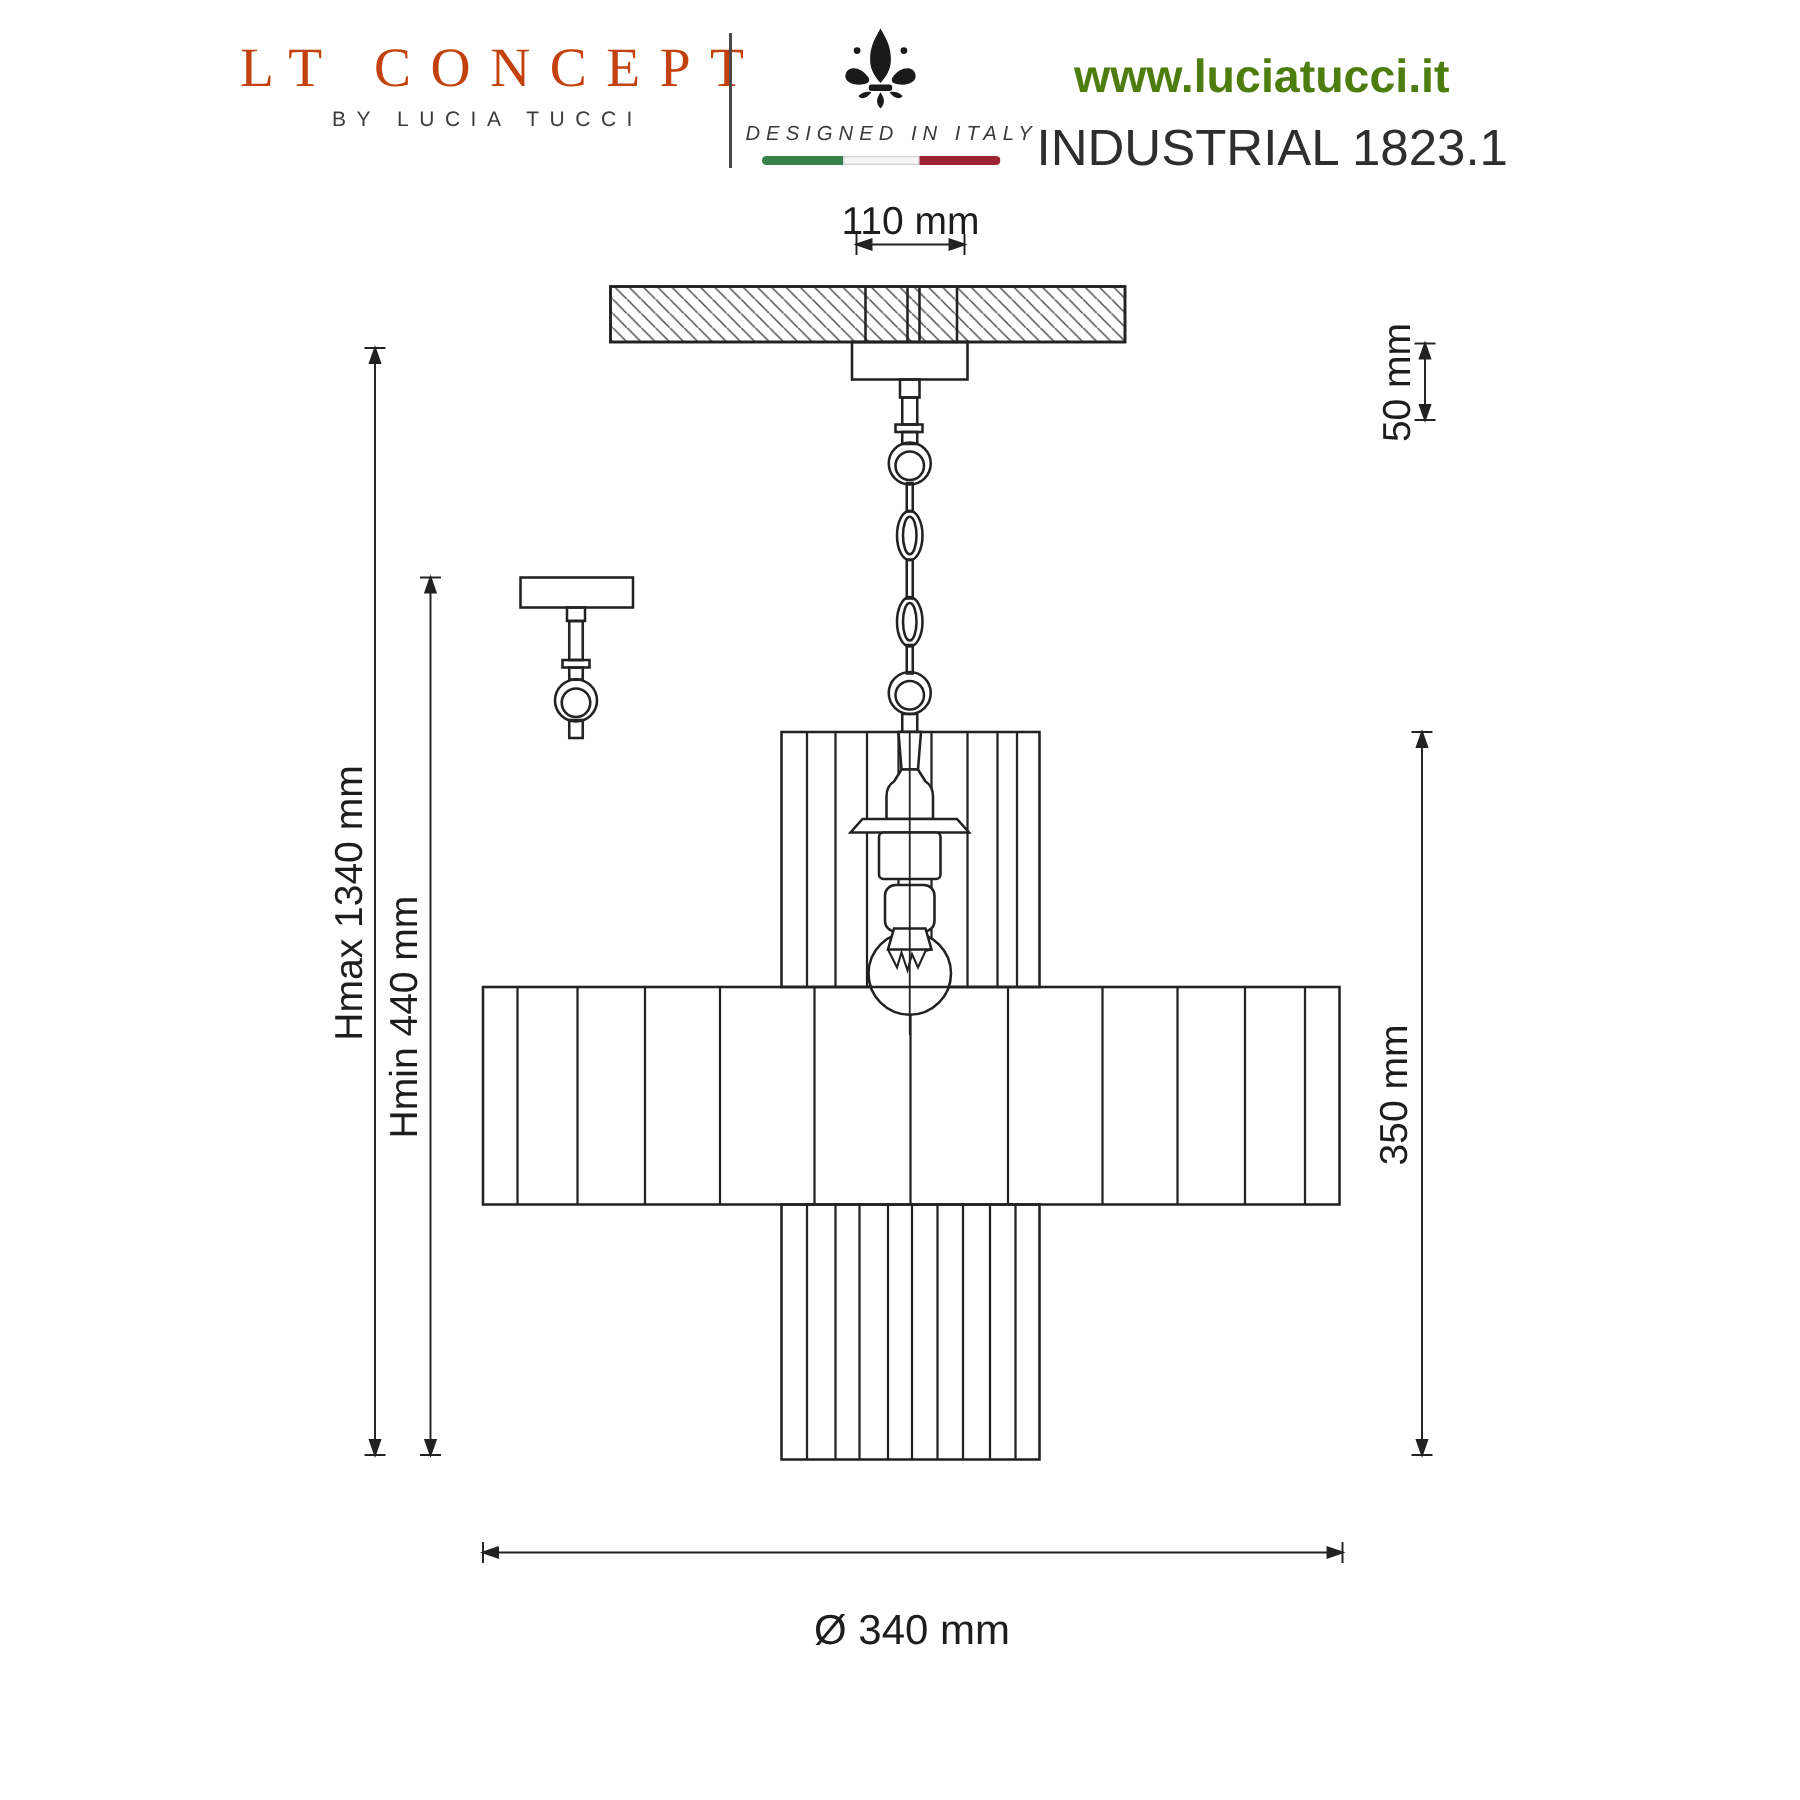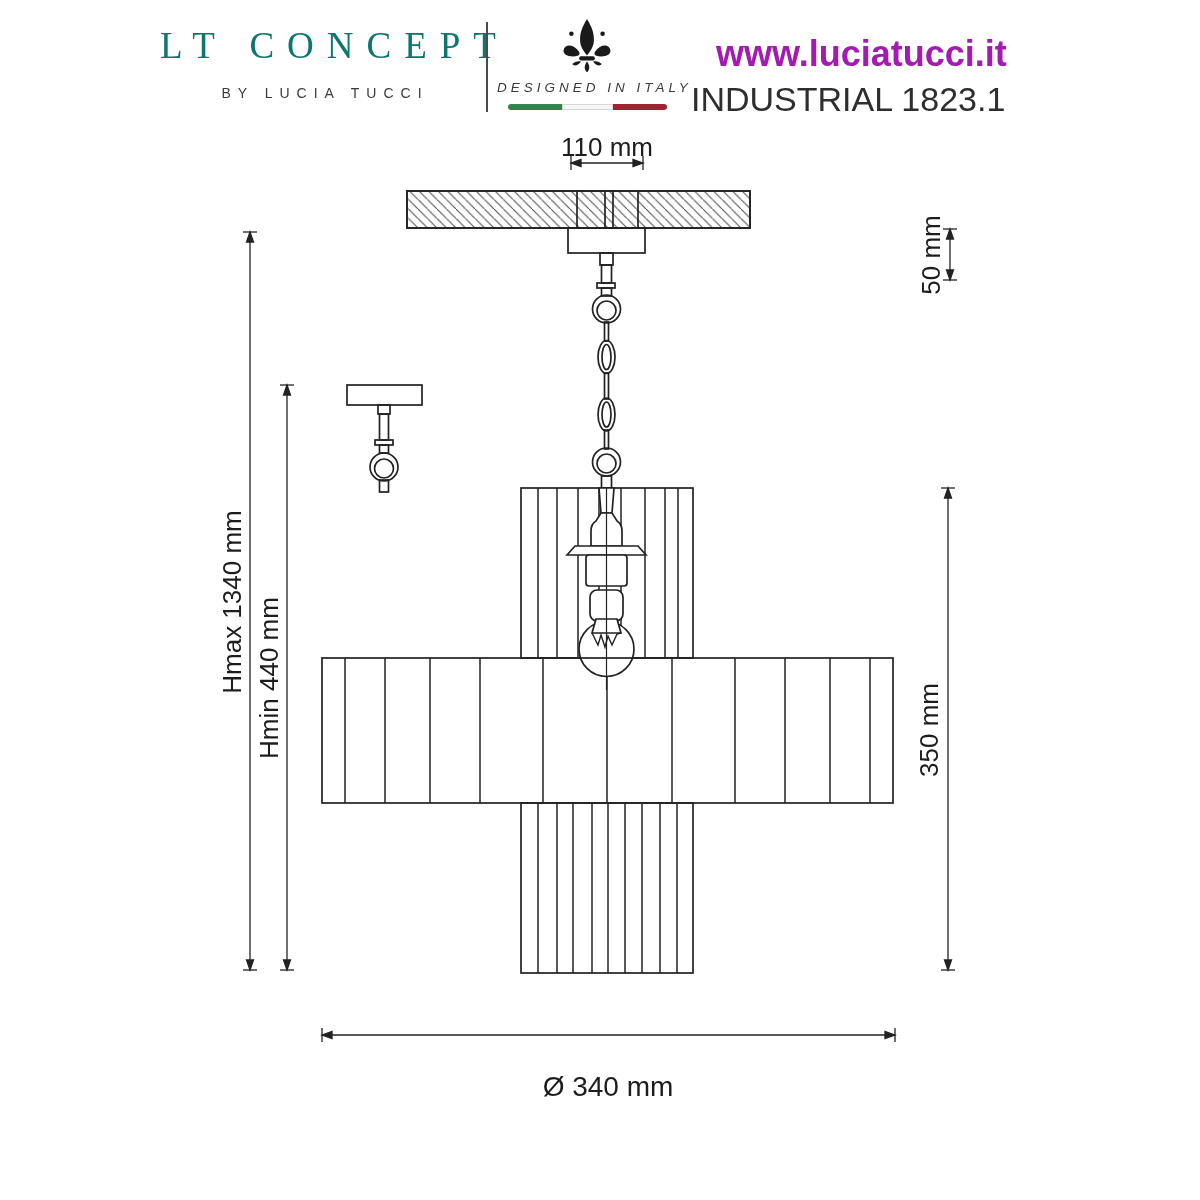--- a/index.html
+++ b/index.html
@@ -1,33 +1,33 @@
 <!DOCTYPE html>
 <html><head>
 <meta charset="utf-8">
 <style>
   html,body{margin:0;padding:0;background:#ffffff;}
   body{width:1200px;height:1200px;position:relative;overflow:hidden;
        font-family:"Liberation Sans",sans-serif;color:#1f1f1f;}
 
   
   .hdr-abs{position:absolute;}
-  .brand-title{font-family:"Liberation Serif",serif;font-size:37px;color:#0f766e;
+  .brand-title{font-family:"Liberation Serif",serif;font-size:37px;color:#c2410c;
                letter-spacing:13px;white-space:nowrap;}
   .brand-sub{font-family:"Liberation Sans",sans-serif;font-size:14px;color:#3c3c3c;
              letter-spacing:7px;white-space:nowrap;}
   .divider{position:absolute;left:486px;top:22px;height:90px;width:0;
            border-left:2px solid #4a4a4a;}
   .madein-label{font-size:13.5px;color:#3a3a3a;letter-spacing:4px;white-space:nowrap;
                 text-align:center;font-style:italic;}
   .flagbar{position:absolute;left:508px;top:104px;width:159px;height:6px;
            display:flex;border-radius:3px;overflow:hidden;}
   .flagbar .seg{height:100%;}
   .flag-white{box-shadow:inset 0 0 0 1px #d8d8d8;}
-  .site{font-size:36px;font-weight:bold;color:#a21caf;white-space:nowrap;text-align:center;}
+  .site{font-size:31px;font-weight:bold;color:#4d7c0f;white-space:nowrap;text-align:center;}
   .product{font-size:34px;color:#2e2e2e;white-space:nowrap;}
 
   
   .dim{position:absolute;font-size:26px;color:#1d1d1d;text-align:center;
        height:30px;line-height:30px;white-space:nowrap;}
   .dim.v{transform:rotate(-90deg);}
 
   svg{position:absolute;left:0;top:0;}
 </style>
 </head>
@@ -185,21 +185,21 @@
         <line x1="895" y1="1028" x2="895" y2="1042"></line>
         <polygon points="322,1035 332,1031.5 332,1038.5" fill="#222"></polygon>
         <polygon points="895,1035 885,1031.5 885,1038.5" fill="#222"></polygon>
       </g>
     </g>
   </g>
 </svg>
 
 <div class="hdr-abs" style="left:160px;top:24px;width:330px;text-align:center;">
   <div class="brand-title">LT CONCEPT</div>
-  <div class="brand-sub" style="margin-top:18px;">BY LUCIA TUCCI</div>
+  <div class="brand-sub" style="margin-top:4px;">BY LUCIA TUCCI</div>
 </div>
 
 <div class="divider"></div>
 
 <div class="hdr-abs" style="left:497px;top:14px;width:180px;text-align:center;">
   <svg width="52" height="62" viewBox="0 0 60 64" style="position:static;display:inline-block;">
     <g fill="#1a1a1a">
       <path d="M30,2 C36,12 38,18 38,26 C38,34 34,39 30,44 C26,39 22,34 22,26 C22,18 24,12 30,2 Z"></path>
       <path d="M21,40 C14,30 4,31 3,38 C2,44 12,47 20,44 C21.5,43 21.5,41.5 21,40 Z"></path>
       <path d="M39,40 C46,30 56,31 57,38 C58,44 48,47 40,44 C38.5,43 38.5,41.5 39,40 Z"></path>

